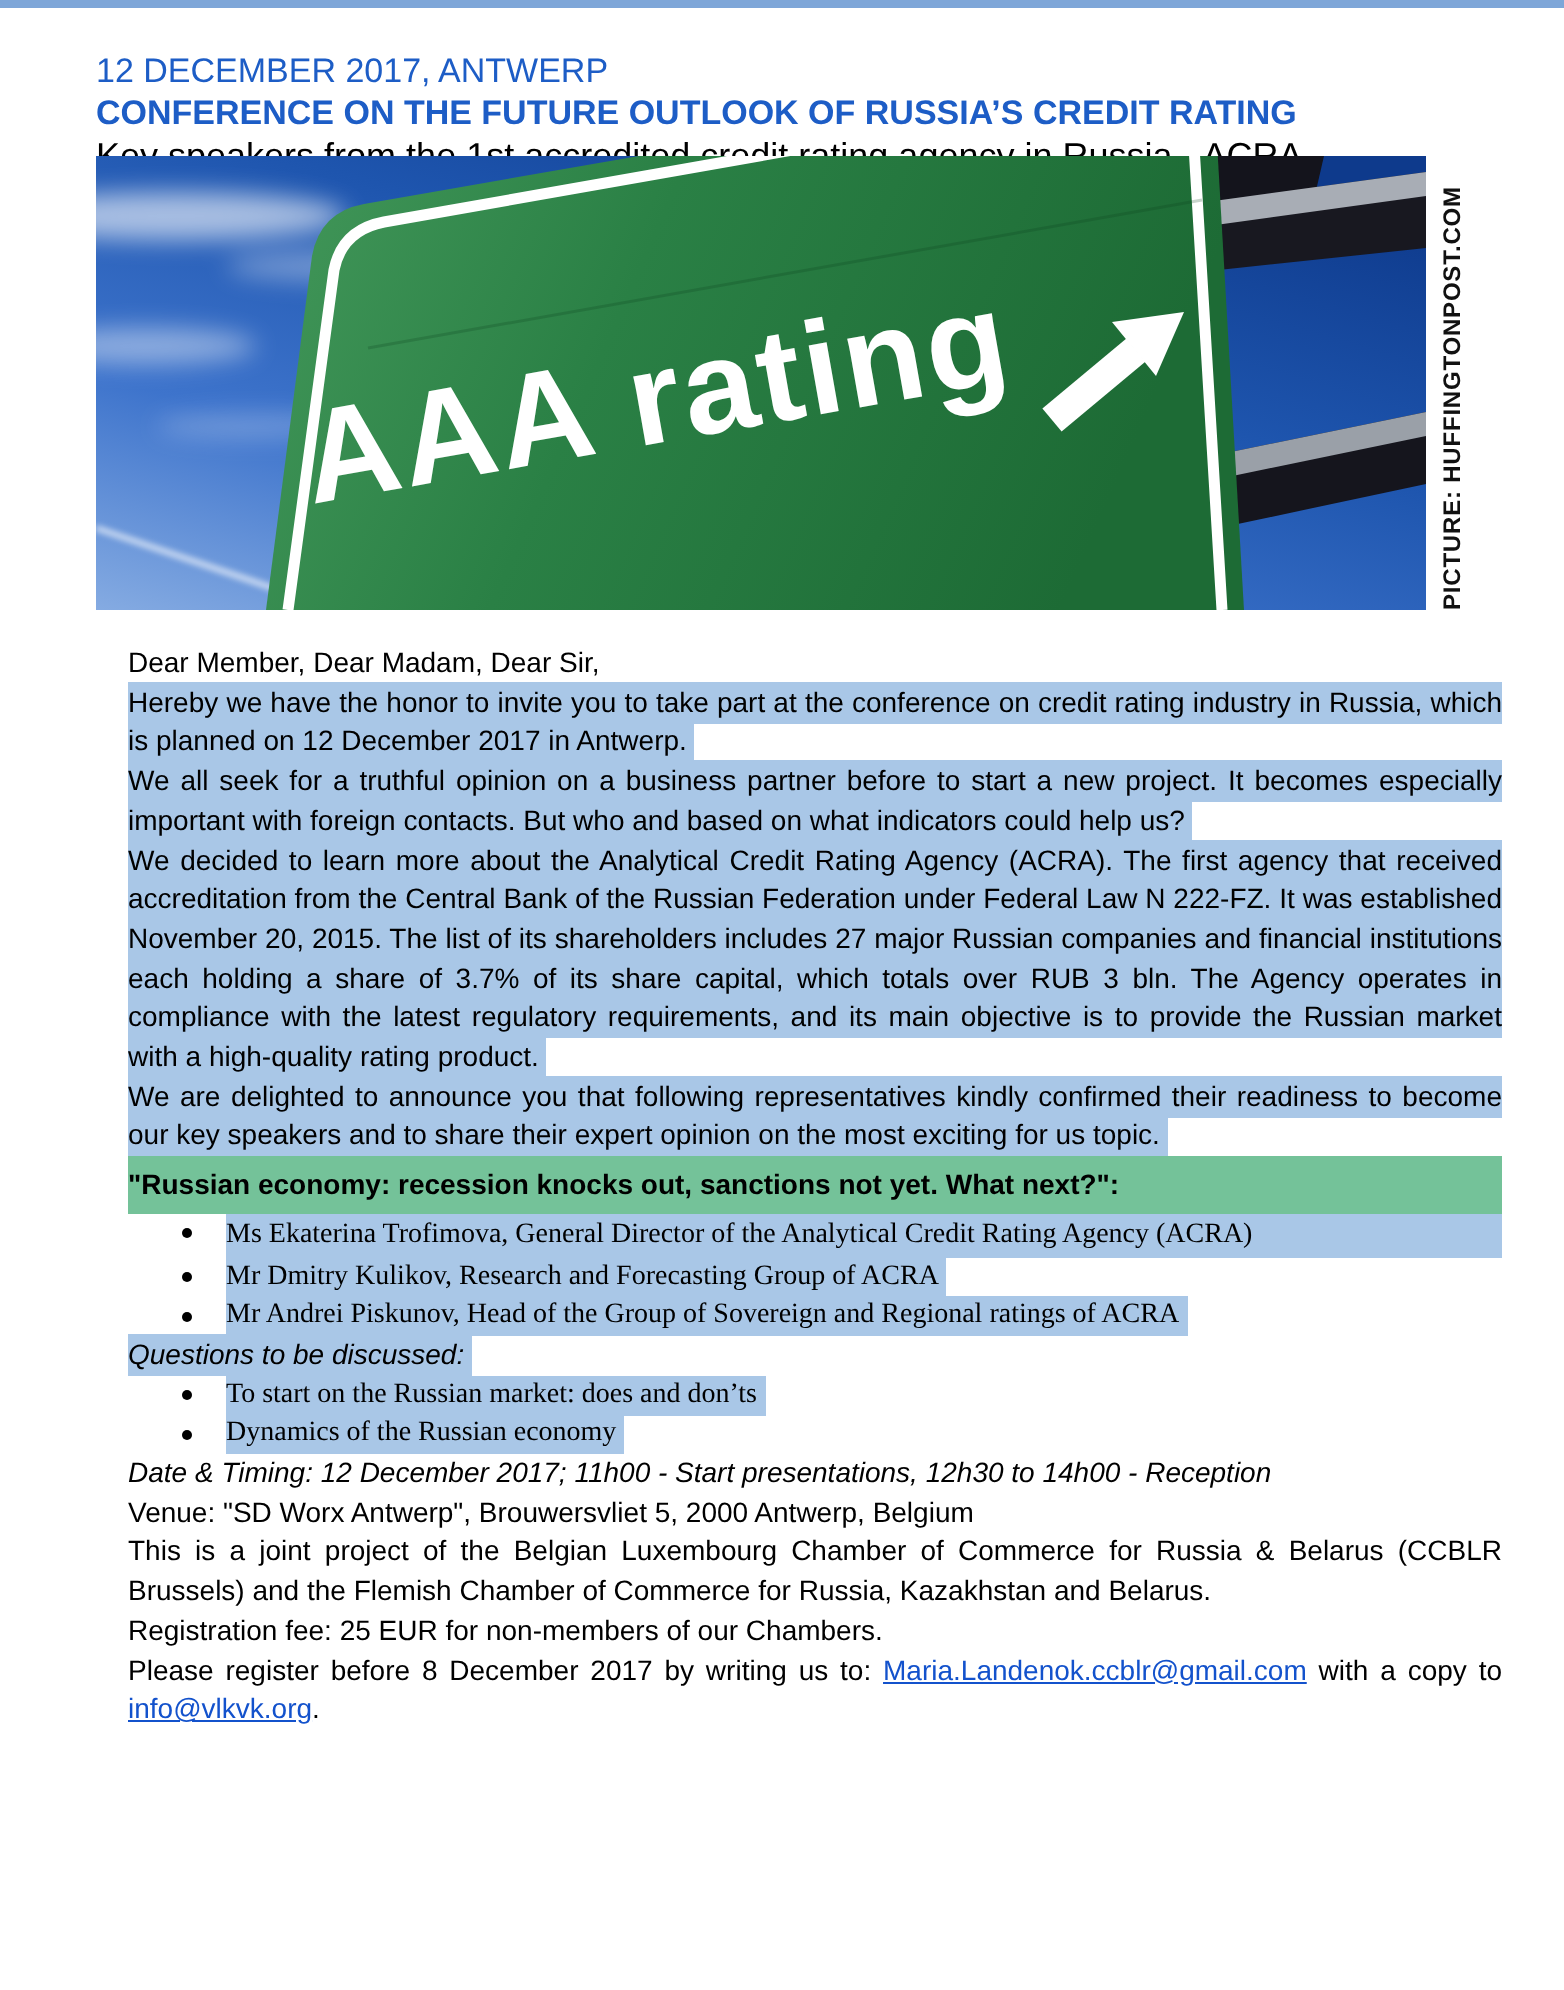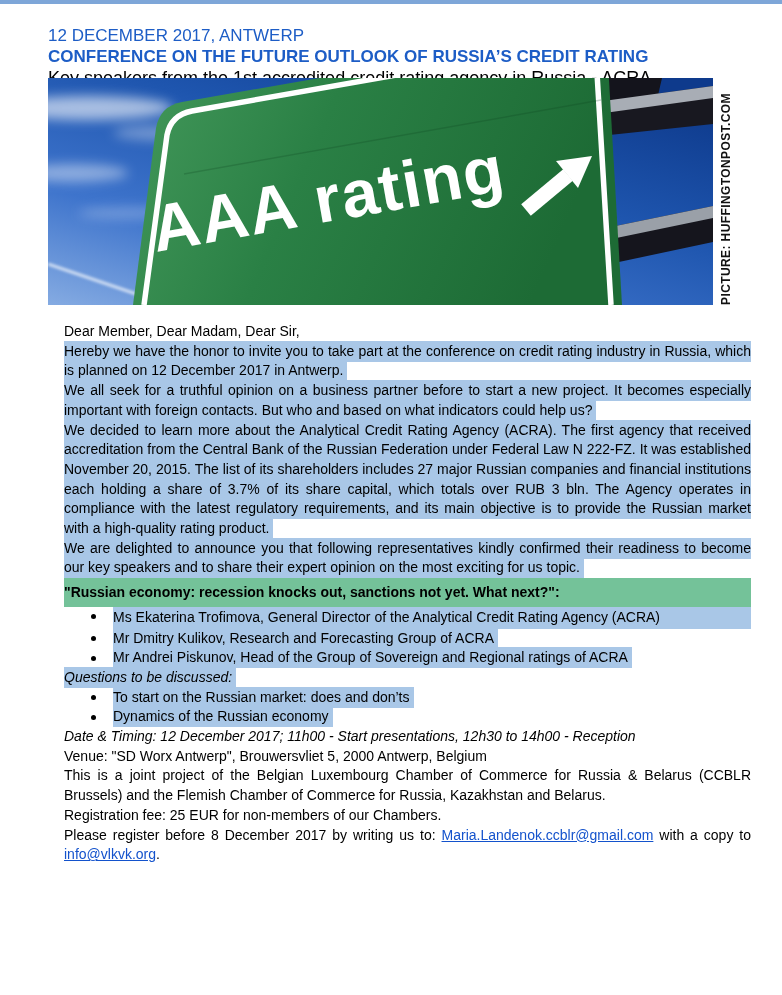--- a/index.html
+++ b/index.html
@@ -29,21 +29,21 @@
   .bodytext{position:absolute;left:64px;top:322px;width:687px;font-size:14px;line-height:19.7px;}
   .bodytext p{margin:0;text-align:justify;}
   .bodytext p.left{text-align:left;}
   .mt{margin-top:17px;}
   .mt19{margin-top:19px;font-style:italic;}
   .hl{background:var(--hl);padding:2px 4px 3px 0;}
   .topic{
     background:var(--hlg);font-weight:700;padding:5px 0 4px 0;margin-top:0;
     text-align:left;
   }
-  ul{list-style:none;margin:0;padding:0;}
+  ul{list-style:none;margin:0;padding:0;font-family:Liberation Serif, serif;}
   li{position:relative;padding-left:49px;line-height:19.7px;text-align:left;}
   li::before{content:"";position:absolute;left:27px;top:7.5px;width:5px;height:5px;border-radius:50%;background:#000;}
   .hl-block{display:block;background:var(--hl);padding:1px 0;}
   .link{color:var(--link);text-decoration:underline;cursor:pointer;}
 </style>
 </head>
 <body>
 
 <div class="topbar"></div>
 

